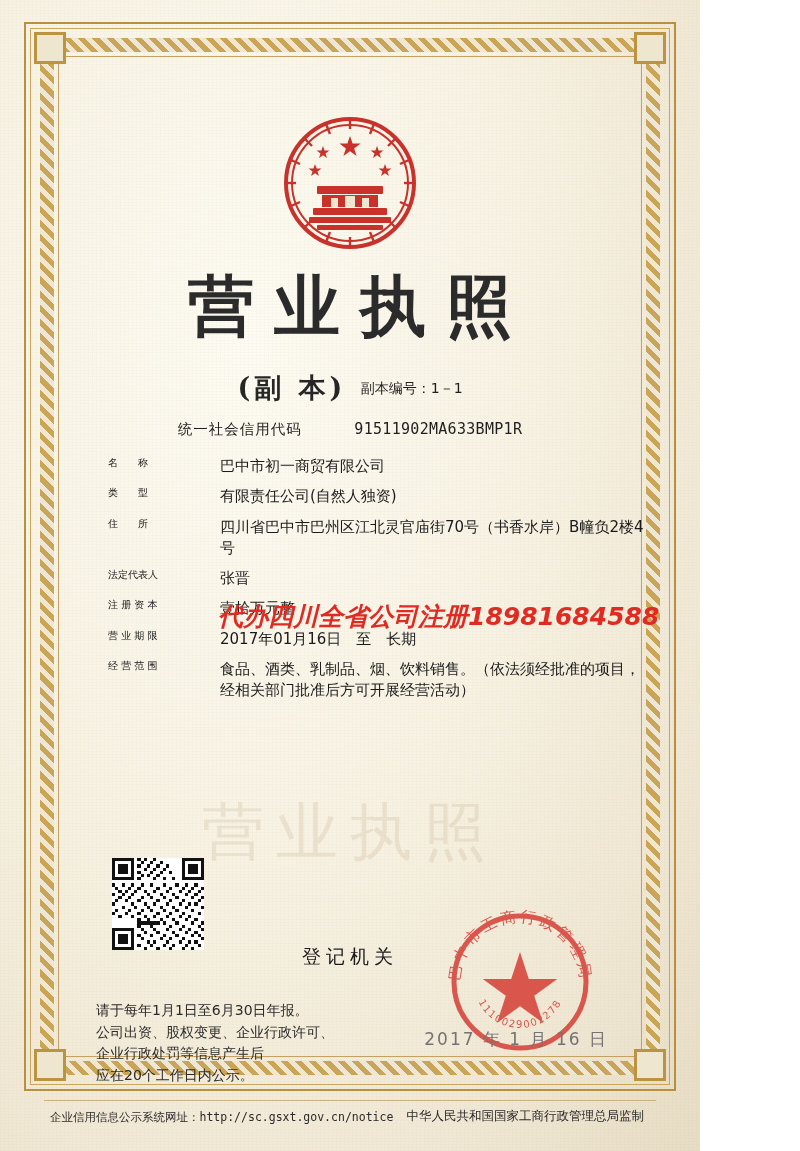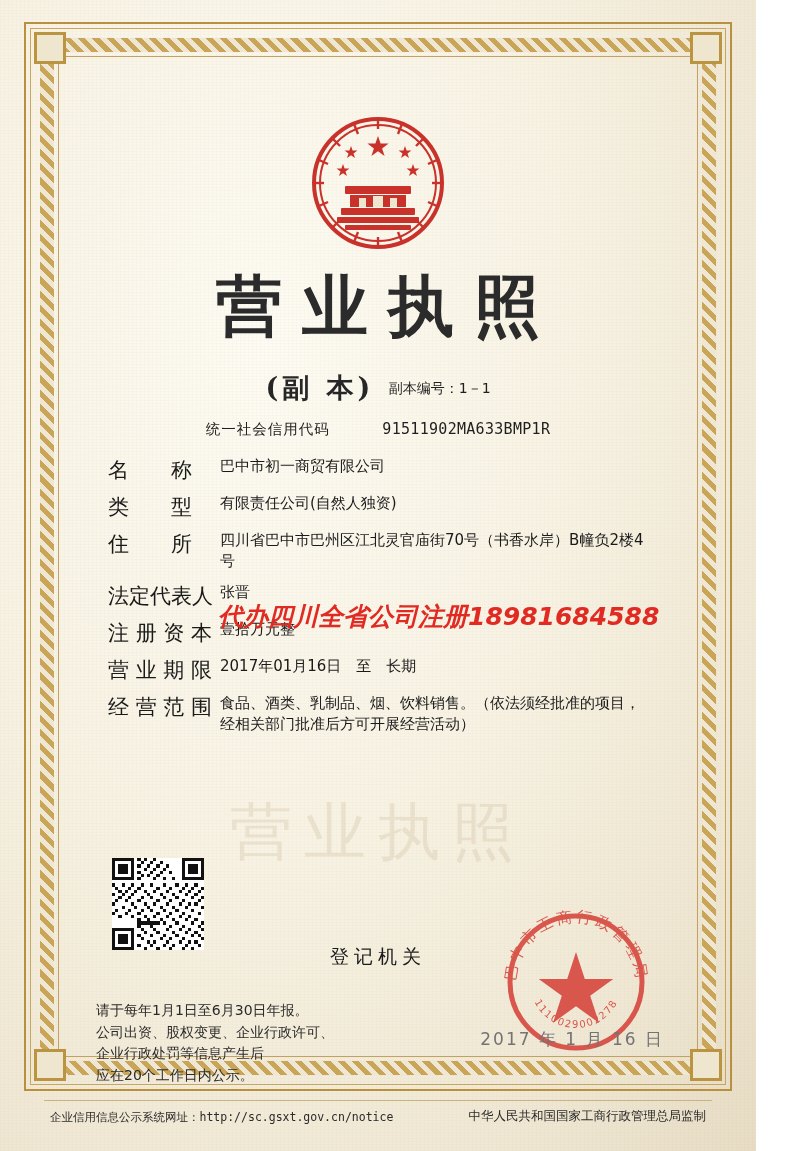--- a/index.html
+++ b/index.html
@@ -5,21 +5,21 @@
   html, body {
     margin: 0;
     padding: 0;
     background: #ffffff;
   }
   body {
     font-family: "Liberation Sans", sans-serif;
   }
   .page {
     position: relative;
-    width: 756px;
+    width: 700px;
     height: 1151px;
     overflow: hidden;
     background: #f6f1e4;
   }
   
   .paper-bg {
     position: absolute;
     inset: 0;
     background:
       radial-gradient(ellipse at 35% 30%, #fdfbf3 0%, #f7f2e3 45%, #efe7d3 78%, #e7dcc4 100%);
@@ -143,21 +143,21 @@
     color: #1a1a1a;
   }
   .field {
     display: flex;
     align-items: flex-start;
     margin-bottom: 9px;
   }
   .field-label {
     width: 112px;
     flex: 0 0 112px;
-    font-size: 21px;
+    font-size: 10px;
     letter-spacing: 0px;
     white-space: nowrap;
   }
   .field-value {
     font-size: 15px;
     line-height: 1.42;
     flex: 1;
   }
   .field-value.two-line { max-width: 432px; }
 
@@ -246,21 +246,21 @@
     position: absolute;
     left: 50px;
     bottom: 26px;
     font-family: "DejaVu Sans Mono", monospace;
     font-size: 11.5px;
     color: #2a2a2a;
     margin-top: 37px;
   }
   .footer-right {
     position: absolute;
-    right: 50px;
+    right: 56px;
     bottom: 26px;
     font-family: "DejaVu Sans", sans-serif;
     font-size: 12.5px;
     color: #2a2a2a;
   }
   .footer-line {
     position: absolute;
     left: 44px; right: 44px;
     bottom: 50px;
     height: 1px;

